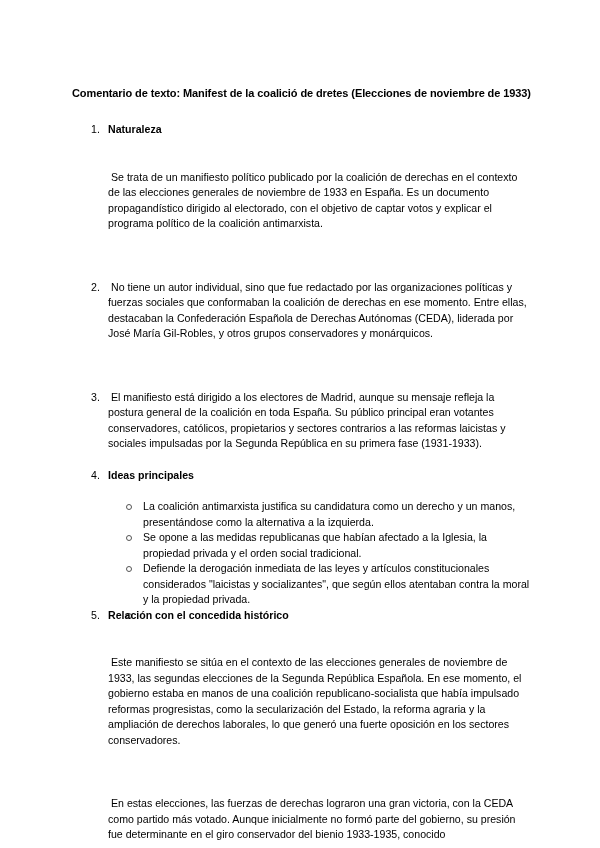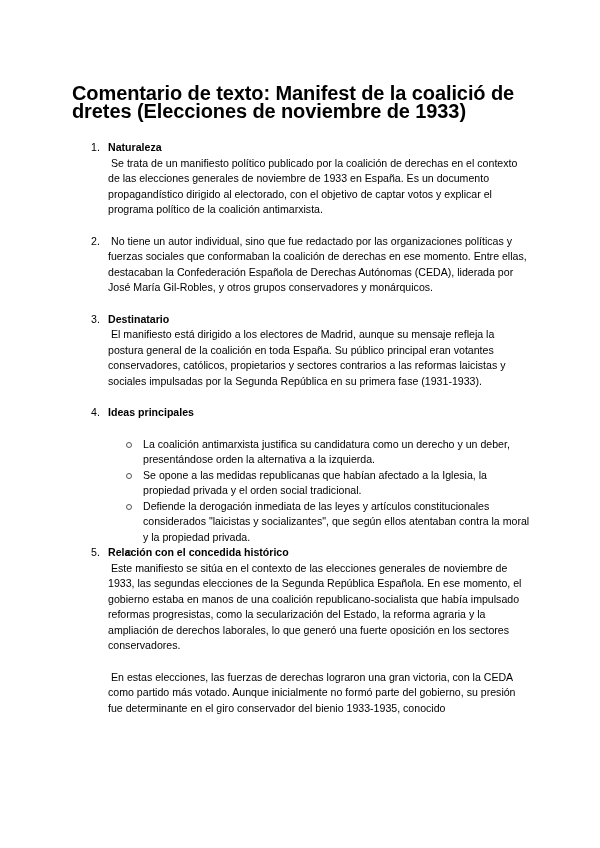--- a/index.html
+++ b/index.html
@@ -15,21 +15,21 @@
       font-family: "Liberation Sans", sans-serif;
       color: #000000;
     }
     .page {
       position: absolute;
       left: 72px;
       top: 84px;
       width: 460px;
     }
     .title {
-      font-size: 20px;
+      font-size: 11px;
       font-weight: bold;
       line-height: 18px;
       margin: 0 0 20px 0;
       letter-spacing: -0.1px;
     }
     .section {
       position: relative;
       padding-left: 36px;
       font-size: 10.6px;
       line-height: 15.5px;
@@ -39,20 +39,21 @@
       left: 19px;
       top: 0;
     }
     .section .heading {
       font-weight: bold;
       display: block;
     }
     .section .para {
       display: block;
       text-indent: 3px;
+      margin-top: 32px;
     }
     .gap { height: 16px; }
     .bullets {
       list-style: none;
       margin: 0;
       padding: 0;
       padding-left: 35px;
     }
     .bullets li {
       position: relative;
@@ -83,33 +84,32 @@
   <div class="gap"></div>
 
   <div class="section">
     <span class="num">2.</span>
     <span class="para">No tiene un autor individual, sino que fue redactado por las organizaciones políticas y fuerzas sociales que conformaban la coalición de derechas en ese momento. Entre ellas, destacaban la Confederación Española de Derechas Autónomas (CEDA), liderada por José María Gil-Robles, y otros grupos conservadores y monárquicos.</span>
   </div>
   <div class="gap"></div>
 
   <div class="section">
     <span class="num">3.</span>
-    <span class="heading">Destinatario</span>
     <span class="para">El manifiesto está dirigido a los electores de Madrid, aunque su mensaje refleja la postura general de la coalición en toda España. Su público principal eran votantes conservadores, católicos, propietarios y sectores contrarios a las reformas laicistas y sociales impulsadas por la Segunda República en su primera fase (1931-1933).</span>
   </div>
   <div class="gap"></div>
 
   <div class="section">
     <span class="num">4.</span>
     <span class="heading">Ideas principales</span>
     <div style="height:16px"></div>
     <ul class="bullets">
       <li>
         <span class="bullet-icon"></span>
-        <span>La coalición antimarxista justifica su candidatura como un derecho y un deber, presentándose orden la alternativa a la izquierda.</span>
+        <span>La coalición antimarxista justifica su candidatura como un derecho y un manos, presentándose como la alternativa a la izquierda.</span>
       </li>
       <li>
         <span class="bullet-icon"></span>
         <span>Se opone a las medidas republicanas que habían afectado a la Iglesia, la propiedad privada y el orden social tradicional.</span>
       </li>
       <li>
         <span class="bullet-icon"></span>
         <span>Defiende la derogación inmediata de las leyes y artículos constitucionales considerados "laicistas y socializantes", que según ellos atentaban contra la moral y la propiedad privada.</span>
       </li>
       <li>

